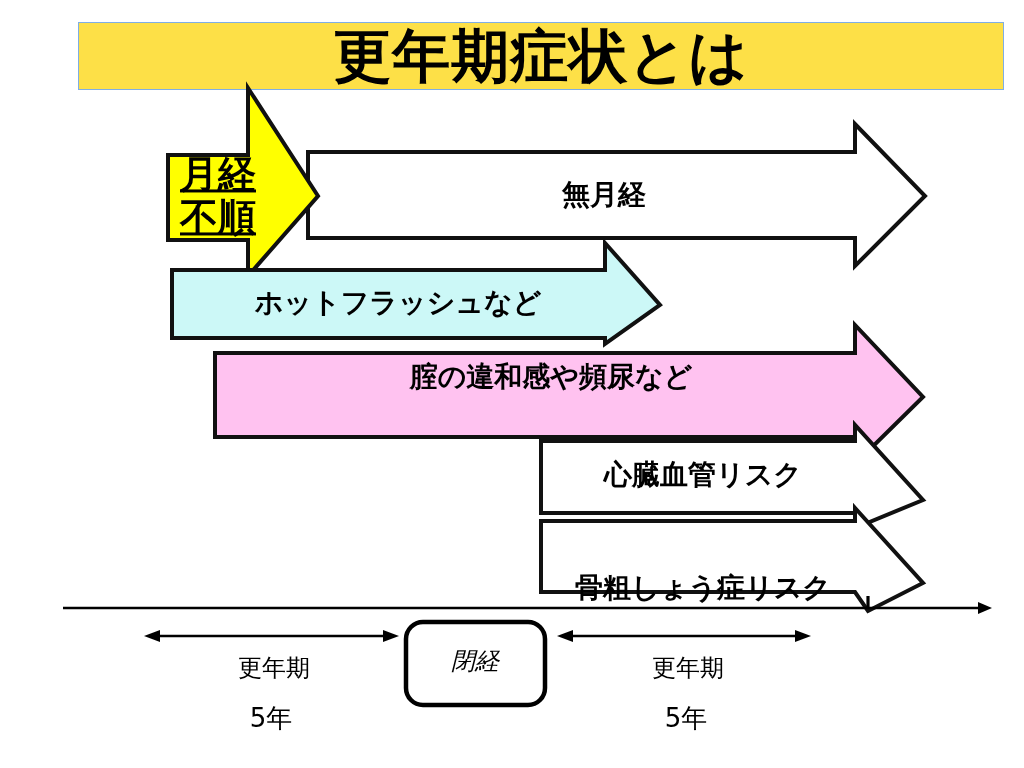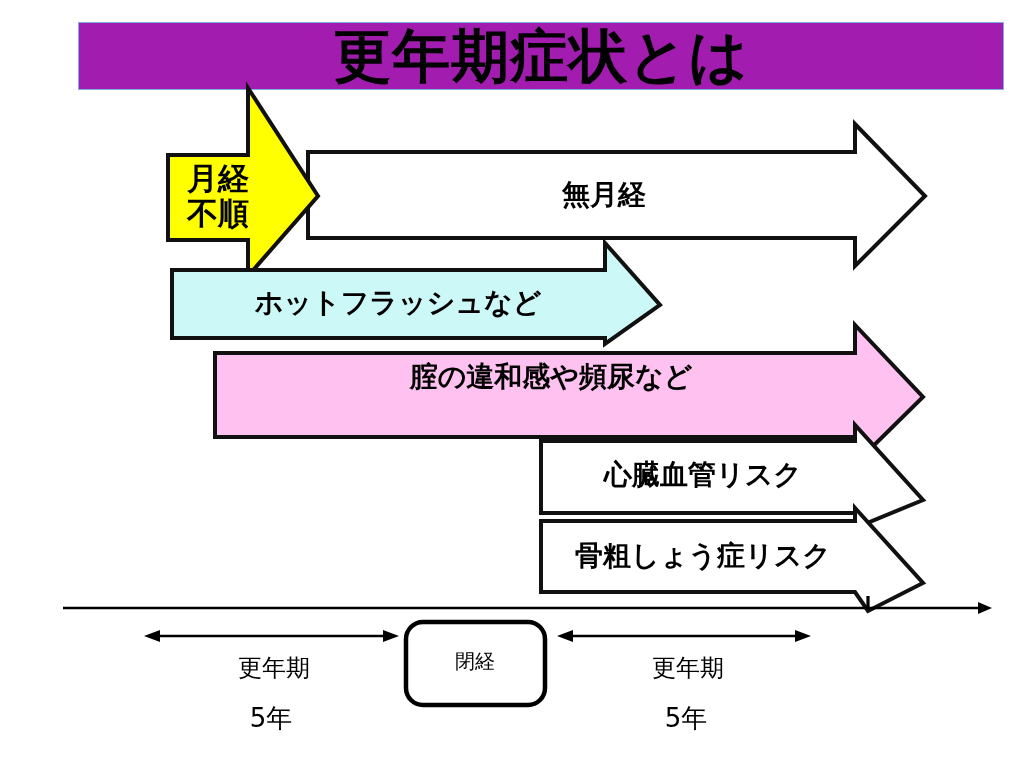--- a/index.html
+++ b/index.html
@@ -20,21 +20,21 @@
   }
   
   .title-box {
     position: absolute;
     left: 78px;
     top: 22px;
     width: 926px;
     height: 68px;
     border: 1.5px solid #7FAEE5;
     box-sizing: border-box;
-    background: #a21caf;
+    background: #fde047;
   }
   .title-text {
     position: absolute;
     left: 0;
     top: 0;
     width: 100%;
     height: 100%;
     display: flex;
     align-items: center;
     justify-content: center;
@@ -86,29 +86,31 @@
     white-space: nowrap;
     font-family: "DejaVu Sans", "Liberation Sans", sans-serif;
     line-height: 1.12;
   }
   .lbl-arrow {
     font-size: 28px;
     font-weight: 700;
     transform: translate(-50%, -50%);
   }
   .lbl-yellow {
-    font-size: 31px;
+    font-size: 38px;
     font-weight: 700;
     text-align: right;
     transform: translate(-50%, -50%);
+    text-decoration: underline;
   }
   .lbl-meno {
-    font-size: 20px;
+    font-size: 24px;
     font-weight: 400;
     transform: translate(-50%, -50%);
+    font-style: italic;
   }
   .lbl-period {
     font-size: 24px;
     font-weight: 400;
     transform: translate(-50%, -50%);
   }
   .lbl-years {
     font-size: 26px;
     font-weight: 400;
     transform: translate(-50%, -50%);
@@ -159,21 +161,21 @@
   </div>
 
   <div class="lbl lbl-arrow" style="left:604px; top:195px;">無月経</div>
 
   <div class="lbl lbl-arrow" style="left:390px; top:303px;margin-left:8px;">ホットフラッシュなど</div>
 
   <div class="lbl lbl-arrow" style="left:551px; top:377px;">腟の違和感や頻尿など</div>
 
   <div class="lbl lbl-arrow" style="left:703px; top:475px;">心臓血管リスク</div>
 
-  <div class="lbl lbl-arrow" style="left:703px; top:556px;text-align:center;">骨粗しょう症リスク</div>
+  <div class="lbl lbl-arrow" style="left:703px; top:588px;text-align:center;">骨粗しょう症リスク</div>
 
   <div class="lbl lbl-meno" style="left:475px; top:661px;">閉経</div>
 
   <div class="lbl lbl-period" style="left:274px; top:668px;">更年期</div>
   <div class="lbl lbl-years" style="left:271px; top:719px;">5年</div>
 
   <div class="lbl lbl-period" style="left:688px; top:668px;">更年期</div>
   <div class="lbl lbl-years" style="left:686px; top:719px;">5年</div>
 
 </div>

